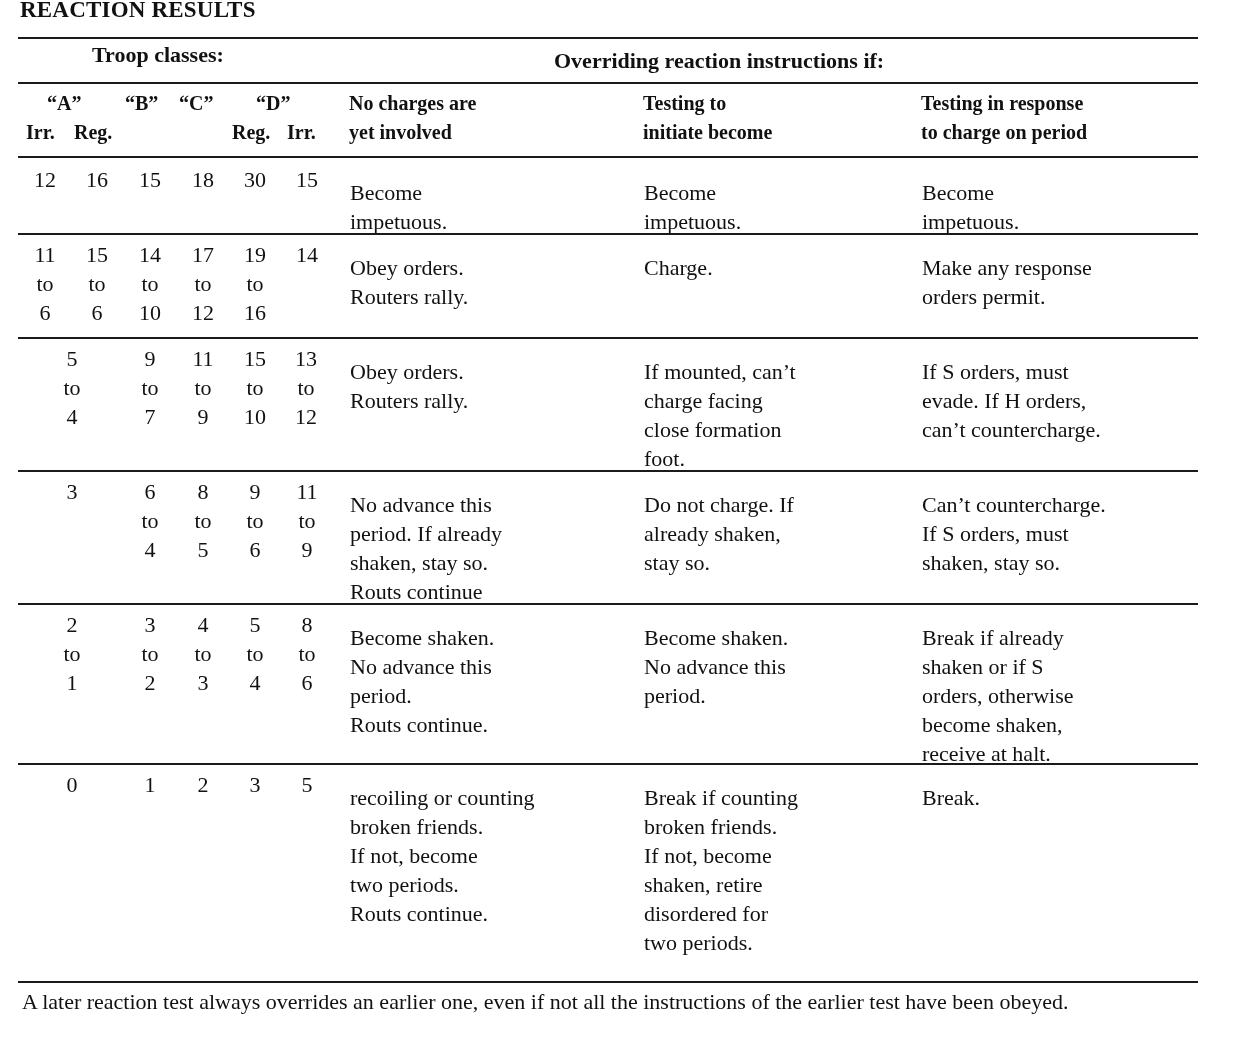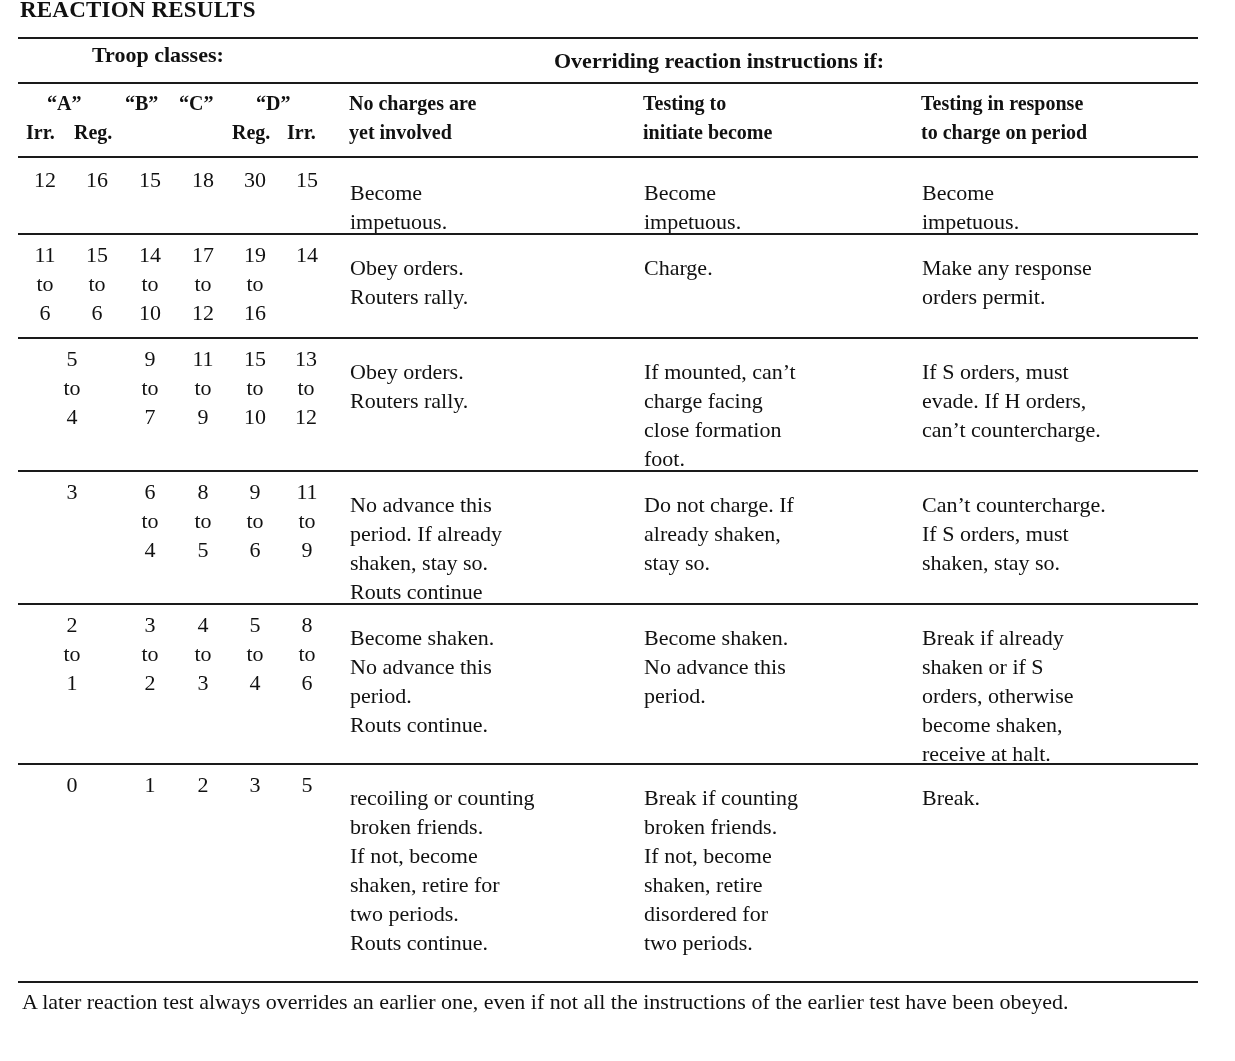--- a/index.html
+++ b/index.html
@@ -329,21 +329,20 @@
       <div class="num" style="left: 235px;">
         <span>3</span>
       </div>
       <div class="num" style="left: 287px;">
         <span>5</span>
       </div>
       <div class="txt" style="left: 350px;">
         <span>recoiling or counting</span>
         <span>broken friends.</span>
         <span>If not, become</span>
-        <span>shaken, retire for</span>
         <span>two periods.</span>
         <span>Routs continue.</span>
       </div>
       <div class="txt" style="left: 644px;">
         <span>Break if counting</span>
         <span>broken friends.</span>
         <span>If not, become</span>
         <span>shaken, retire</span>
         <span>disordered for</span>
         <span>two periods.</span>

